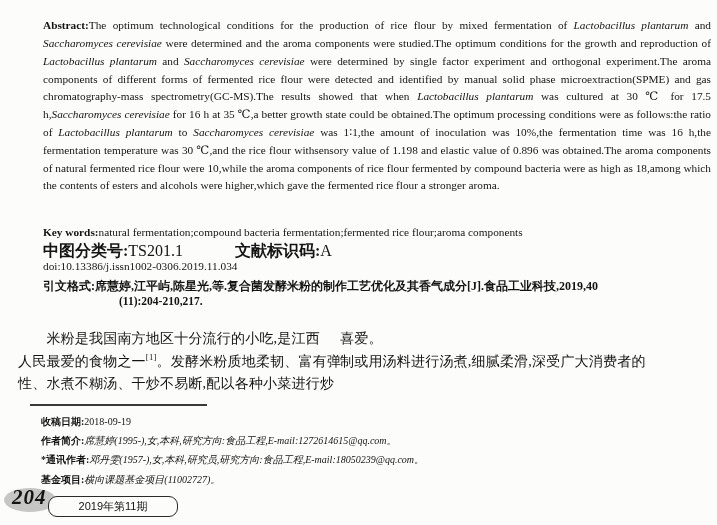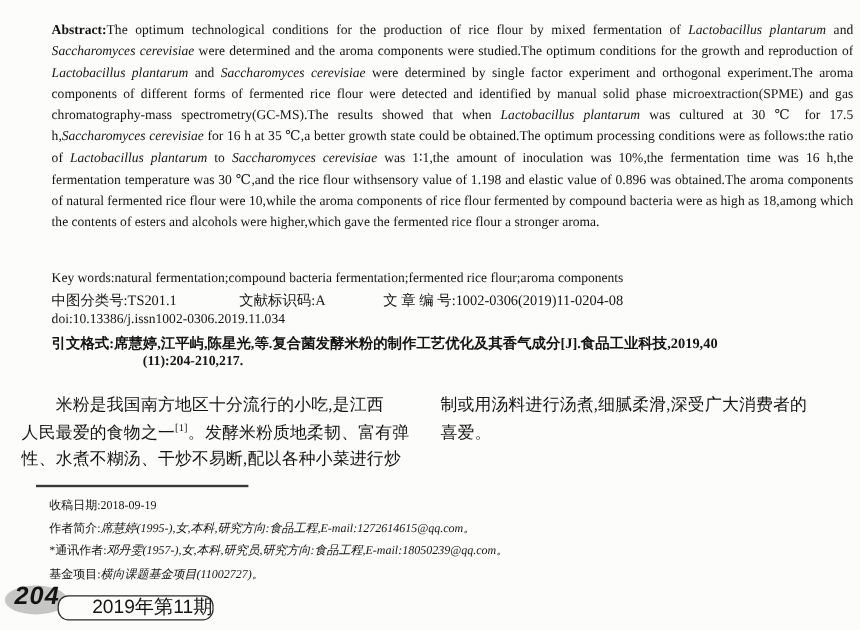--- a/index.html
+++ b/index.html
@@ -12,110 +12,107 @@
   .abstract{
     position:absolute;left:43px;top:6px;width:668px;height:218px;
     font-size:11.3px;line-height:17.8px;text-align:justify;overflow:hidden;
   }
   .kwline{
     position:absolute;left:43px;top:224px;width:668px;
     font-size:11.3px;line-height:17px;white-space:nowrap;
   }
   .metaline{
     position:absolute;left:43px;top:242px;width:668px;
-    font-size:12px;line-height:17px;white-space:nowrap;display:flex;
+    font-size:16px;line-height:17px;white-space:nowrap;display:flex;
   }
   .metaline .gap1{width:52px;}
   .metaline .gap2{width:48px;}
   .doiline{
     position:absolute;left:43px;top:260px;width:668px;
     font-size:11.3px;white-space:nowrap;
   }
   .citline1{
     position:absolute;left:43px;top:278px;width:668px;
     font-size:12px;font-weight:bold;white-space:nowrap;
   }
   .citline2{
     position:absolute;left:79px;top:295px;width:600px;
     font-size:11.5px;font-weight:bold;white-space:nowrap;margin-left:40px;
   }
-  .blab{font-weight:normal;}
+  .blab{font-weight:bold;}
   sup{font-size:0.62em;line-height:0;}
 
   
   .bodycols{position:absolute;left:18px;top:328px;width:690px;display:flex;}
   .col{font-size:14px;line-height:22.6px;letter-spacing:0.2px;}
-  .col-left{width:322px;margin-right:27px;}
+  .col-left{width:322px;}
   .col-right{width:335px;}
   .bodyline{white-space:nowrap;}
 
   
   .fnrule{position:absolute;left:30px;top:404px;width:177px;height:2px;background:#3a3a3a;}
   .footnotes{position:absolute;left:21px;top:412px;width:690px;font-size:10px;line-height:19.2px;margin-left:20px;}
   .fnline{white-space:nowrap;}
   .fnval{font-style:italic;}
   .fnval-plain{font-style:normal;}
 
   
   .badge{position:absolute;left:4px;top:485px;width:200px;height:34px;}
   .badge .ellipse{
     position:absolute;left:0;top:3px;width:52px;height:24px;border-radius:50%;
     background:#c6c6c4;
   }
   .badge .issuebox{
     position:absolute;left:44px;top:11px;width:128px;height:19px;
     background:#fcfcfa;border:1.6px solid #2a2a2a;border-radius:9px;
-    display:flex;align-items:center;justify-content:flex-end;
-    font-size:16px;font-family:"Liberation Sans","DejaVu Sans",sans-serif;
+    display:flex;align-items:center;justify-content:center;
+    font-size:11px;font-family:"Liberation Sans","DejaVu Sans",sans-serif;
   }
   .badge .pagenum{
     position:absolute;left:8px;top:0px;
     font-size:21px;font-weight:bold;font-style:italic;letter-spacing:1px;
-    font-family:Liberation Sans, sans-serif;
+    font-family:Liberation Serif, serif;
   }
 </style>
 </head>
 <body>
 
 <p class="abstract"><span style="font-weight: bold;">Abstract:</span><span>The optimum technological conditions for the production of rice flour by mixed fermentation of </span><span style="font-style: italic;">Lactobacillus plantarum</span><span> and </span><span style="font-style: italic;">Saccharomyces cerevisiae</span><span> were determined and the aroma components were studied.The optimum conditions for the growth and reproduction of </span><span style="font-style: italic;">Lactobacillus plantarum</span><span> and </span><span style="font-style: italic;">Saccharomyces cerevisiae</span><span> were determined by single factor experiment and orthogonal experiment.The aroma components of different forms of fermented rice flour were detected and identified by manual solid phase microextraction(SPME) and gas chromatography-mass spectrometry(GC-MS).The results showed that when </span><span style="font-style: italic;">Lactobacillus plantarum</span><span> was cultured at 30 ℃ for 17.5 h,</span><span style="font-style: italic;">Saccharomyces cerevisiae</span><span> for 16 h at 35 ℃,a better growth state could be obtained.The optimum processing conditions were as follows:the ratio of </span><span style="font-style: italic;">Lactobacillus plantarum</span><span> to </span><span style="font-style: italic;">Saccharomyces cerevisiae</span><span> was 1∶1,the amount of inoculation was 10%,the fermentation time was 16 h,the fermentation temperature was 30 ℃,and the rice flour withsensory value of 1.198 and elastic value of 0.896 was obtained.The aroma components of natural fermented rice flour were 10,while the aroma components of rice flour fermented by compound bacteria were as high as 18,among which the contents of esters and alcohols were higher,which gave the fermented rice flour a stronger aroma.</span></p>
 
 <div class="kwline">
   <span class="blab">Key words:</span><span>natural fermentation;compound bacteria fermentation;fermented rice flour;aroma components</span>
 </div>
 
 <div class="metaline">
   <span>
     <span class="blab">中图分类号:</span><span>TS201.1</span>
   </span>
   <span class="gap1"></span>
   <span>
     <span class="blab">文献标识码:</span><span>A</span>
   </span>
   <span class="gap2"></span>
-  <span>
-    <span class="blab">文 章 编 号:</span><span>1002-0306(2019)11-0204-08</span>
-  </span>
 </div>
 
 <div class="doiline">doi:10.13386/j.issn1002-0306.2019.11.034</div>
 
 <div class="citline1">
   <span>引文格式:</span><span>席慧婷,江平屿,陈星光,等.复合菌发酵米粉的制作工艺优化及其香气成分[J].食品工业科技,2019,40</span>
 </div>
 <div class="citline2">(11):204-210,217.</div>
 
 <div class="bodycols">
   <div class="col col-left">
     <div class="bodyline"><span>　　米粉是我国南方地区十分流行的小吃,是江西</span></div>
     <div class="bodyline"><span>人民最爱的食物之一</span><sup>[1]</sup><span>。发酵米粉质地柔韧、富有弹</span></div>
     <div class="bodyline"><span>性、水煮不糊汤、干炒不易断,配以各种小菜进行炒</span></div>
   </div>
   <div class="col col-right">
+    <div class="bodyline"><span>喜爱。</span></div>
     <div class="bodyline"><span>制或用汤料进行汤煮,细腻柔滑,深受广大消费者的</span></div>
-    <div class="bodyline"><span>喜爱。</span></div>
   </div>
 </div>
 
 <div class="fnrule"></div>
 
 <div class="footnotes">
   <div class="fnline">
     <span class="blab">收稿日期:</span><span class="fnval fnval-plain">2018-09-19</span>
   </div>
   <div class="fnline">

